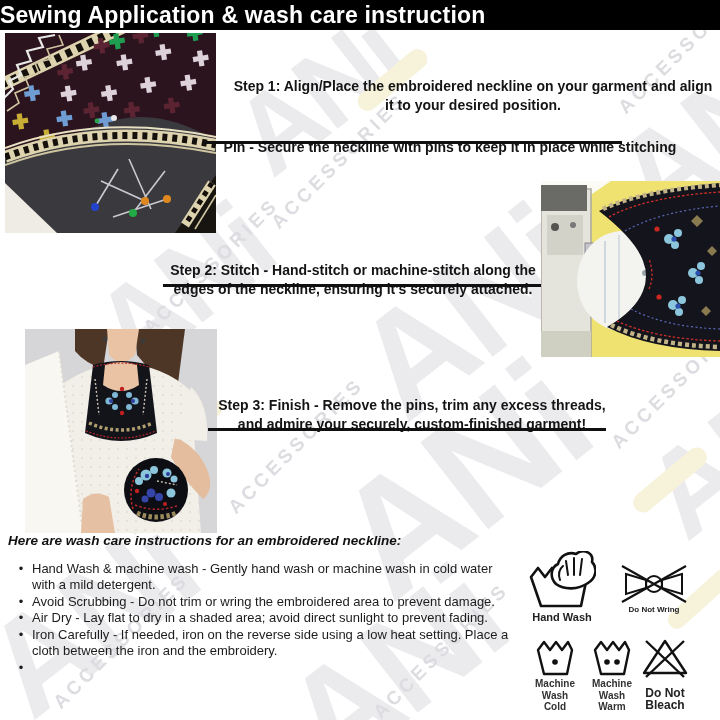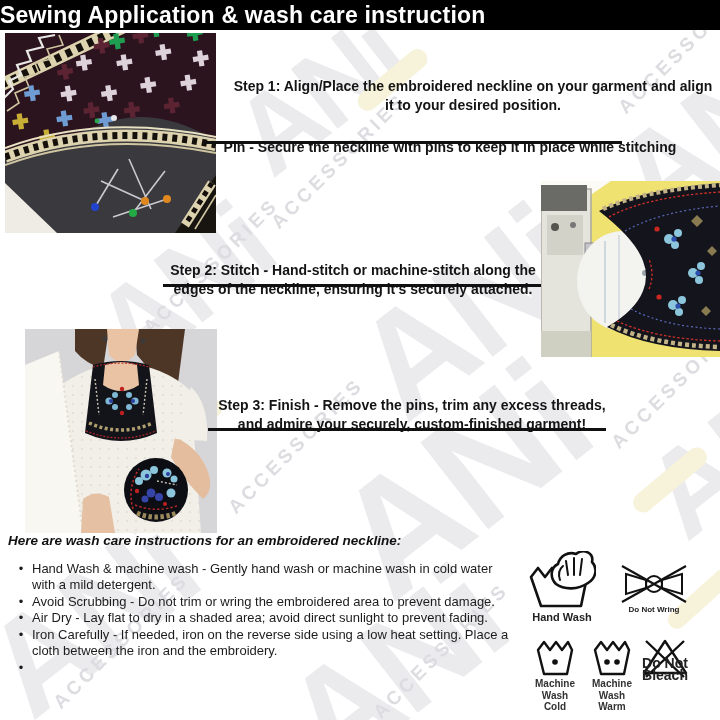--- a/index.html
+++ b/index.html
@@ -37,21 +37,21 @@
   .bi-label { text-underline-offset:2px; }
 
   
   .care-icon { position:absolute; z-index:1; }
   .care-label { position:absolute; z-index:1; text-align:center; color:#222;
     white-space:pre-line; font-weight:bold; }
   .lbl-handwash { left:520px; top:611px; width:84px; font-size:11px; }
   .lbl-wring { left:611px; top:605px; width:86px; font-size:8px; }
   .lbl-mwc { left:518px; top:678px; width:74px; font-size:10px; line-height:11.5px; color:#333; }
   .lbl-mww { left:575px; top:678px; width:74px; font-size:10px; line-height:11.5px; color:#333; }
-  .lbl-dnb { left:629px; top:658px; width:72px; font-size:14px; line-height:11.5px; }
+  .lbl-dnb { left:629px; top:688px; width:72px; font-size:12px; line-height:11.5px; }
 </style>
 </head>
 <body>
 
 <div class="page">
 
   <div class="wm wm-logo rot" style="left:230px;top:40px;font-size:110px;">ANi</div>
   <div class="wm wm-logo rot" style="left:610px;top:70px;font-size:125px;">ANi</div>
   <div class="wm wm-text rot45" style="left:595px;top:35px;">ACCESSORIES</div>
   <div class="wm wm-text rot45" style="left:248px;top:150px;">ACCESSORIES</div>

